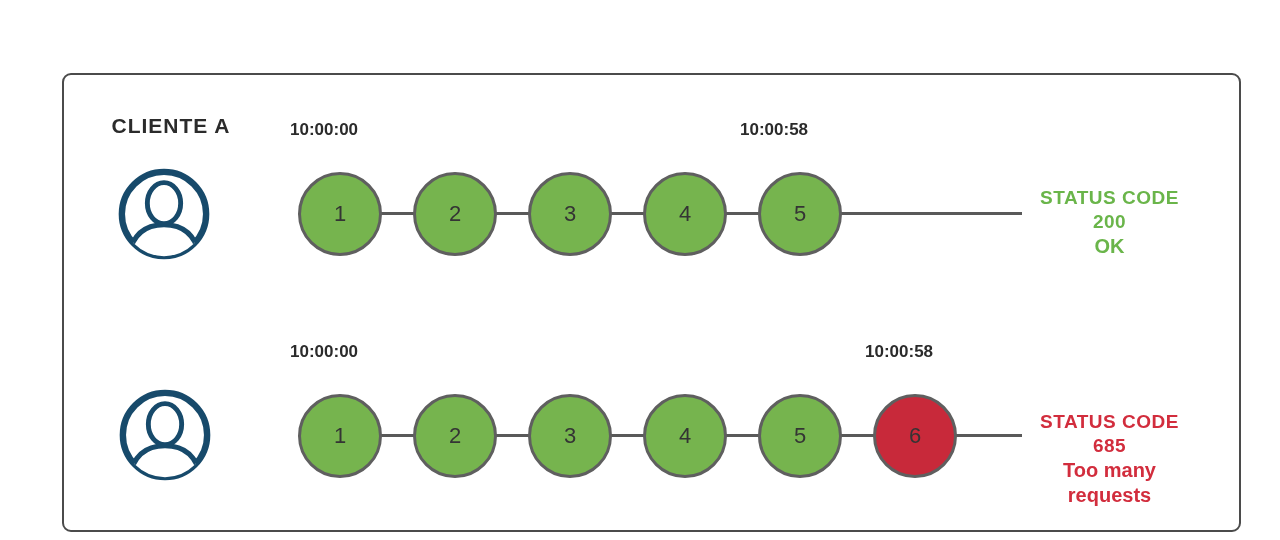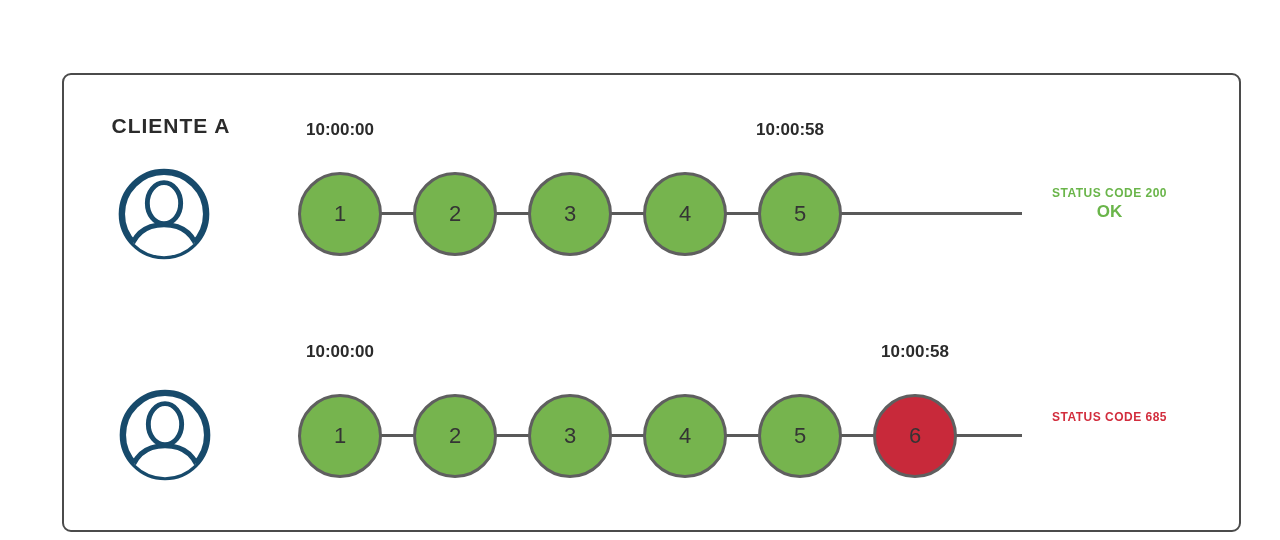--- a/index.html
+++ b/index.html
@@ -32,21 +32,21 @@
     width: 160px;
     text-align: center;
     font-size: 21px;
     font-weight: bold;
     letter-spacing: 1px;
     color: var(--text-dark, #2b2b2b);
   }
   .timestamp {
     position: absolute;
     width: 100px;
-    text-align: center;
+    text-align: left;
     font-size: 17px;
     font-weight: bold;
     color: var(--text-dark, #2b2b2b);
   }
   .avatar {
     position: absolute;
     width: 98px;
     height: 98px;
   }
   .avatar svg { width: 100%; height: 100%; display: block; }
@@ -83,22 +83,22 @@
   }
   .status-block {
     position: absolute;
     width: 175px;
     text-align: center;
     font-weight: bold;
     line-height: 1.25;
   }
   .status-block.ok { color: var(--status-ok, #6ab54a); }
   .status-block.error { color: var(--status-error, #d22d3d); }
-  .status-code { font-size: 12px; letter-spacing: 0.5px; text-align: center; }
-  .status-msg { font-size: 17px; }
+  .status-code { font-size: 19px; letter-spacing: 0.5px; text-align: center; }
+  .status-msg { font-size: 20px; }
 </style>
 </head>
 <body>
 
 <div class="canvas">
   <div class="frame"></div>
 
   <div class="client-label" style="left:91px; top:80px;">CLIENTE A</div>
 
   <div class="avatar" style="left:115px; top:131px;">
@@ -177,14 +177,15 @@
   </div>
   <div class="node ok" style="left:758px; top:360px;">
     <span class="node-num">5</span>
   </div>
   <div class="node error" style="left:873px; top:360px;">
     <span class="node-num">6</span>
   </div>
 
   <div class="status-block error" style="left:1022px; top:376px;">
     <div class="status-code">STATUS CODE 685</div>
+    <div class="status-msg">Too many requests</div>
   </div>
 </div>
 
 </body></html>

